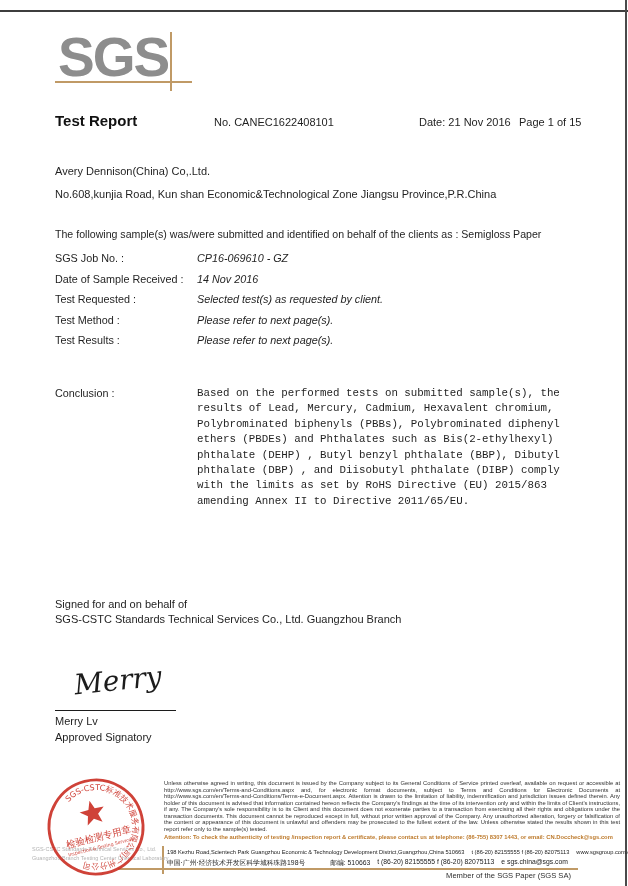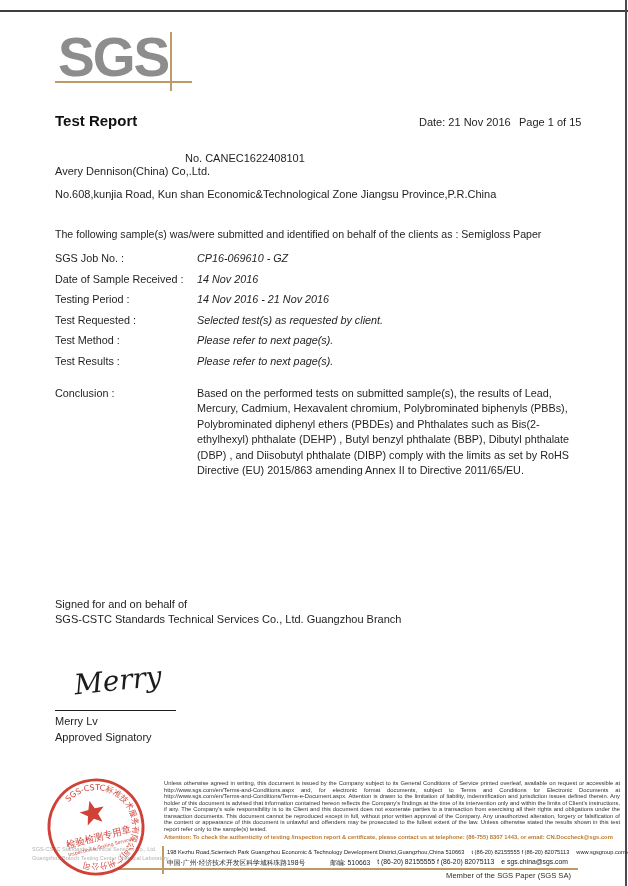--- a/index.html
+++ b/index.html
@@ -8,34 +8,34 @@
   .scan-edge-top{position:absolute;left:0;top:10px;width:628px;height:2px;background:#3e3e3e;}
   .scan-edge-right{position:absolute;right:1px;top:0;width:2px;height:886px;background:#4a4a4a;}
 
   .logo{position:absolute;left:58px;top:24px;font-size:54px;font-weight:bold;color:#8d8d8d;
         letter-spacing:-2px;transform:scale(1.02,1.04);transform-origin:left top;}
   .crop-h{position:absolute;left:55px;top:81px;width:137px;height:2px;background:#c09a66;}
   .crop-v{position:absolute;left:170px;top:32px;width:2px;height:59px;background:#c09a66;}
 
   .header-row{position:absolute;left:55px;top:112px;width:540px;font-size:11px;color:#1f1f1f;}
   .header-row .title{position:absolute;left:0;top:0;font-size:15px;font-weight:bold;color:#111;}
-  .header-row .rep-no{position:absolute;left:130px;top:4px;margin-top:36px;}
+  .header-row .rep-no{position:absolute;left:159px;top:4px;}
   .header-row .rep-date{position:absolute;left:364px;top:4px;}
   .header-row .rep-page{position:absolute;left:464px;top:4px;}
 
   .client{position:absolute;left:55px;top:160px;font-size:11px;line-height:23px;color:#1f1f1f;}
   .sample-line{position:absolute;left:55px;top:228px;width:560px;font-size:10.6px;color:#1f1f1f;}
 
   .fields{position:absolute;left:55px;top:252px;width:555px;font-size:10.8px;color:#1f1f1f;}
   .frow{display:flex;margin-bottom:7.5px;line-height:13px;}
   .frow .flabel{width:142px;flex:none;}
   .frow .fvalue{flex:1;font-style:italic;}
   .conclusion{position:absolute;left:55px;top:372px;width:555px;font-size:10.8px;color:#1f1f1f;display:flex;margin-top:14px;}
   .conclusion .flabel{width:142px;flex:none;line-height:15.4px;}
-  .conclusion .fvalue{width:385px;line-height:15.4px;}
+  .conclusion .fvalue{width:385px;line-height:15.4px;font-family:Liberation Mono, monospace;}
 
   .signed{position:absolute;left:55px;top:597px;font-size:11px;line-height:15px;color:#1f1f1f;}
   .sig-hand{position:absolute;left:74px;top:664px;font-family:"DejaVu Serif","Liberation Serif",serif;
             font-style:italic;font-size:28px;color:#1c1c1c;transform:rotate(-6deg);}
   .sig-line{position:absolute;left:55px;top:710px;width:121px;height:0;border-top:1.6px solid #1c1c1c;}
   .sig-name{position:absolute;left:55px;top:714px;font-size:11px;line-height:15.5px;color:#1f1f1f;}
 
   .legal-block{position:absolute;left:164px;top:780px;width:456px;}
   .legal{font-size:5.8px;line-height:6.55px;text-align:justify;color:#333;}
   .attention{margin-top:1.5px;font-size:5.8px;line-height:6.6px;color:#bd7a2c;font-weight:bold;}
@@ -79,24 +79,20 @@
   <div class="sample-line">The following sample(s) was/were submitted and identified on behalf of the clients as : Semigloss Paper</div>
 
   <div class="fields">
     <div class="frow">
       <span class="flabel">SGS Job No. :</span>
       <span class="fvalue">CP16-069610 - GZ</span>
     </div>
     <div class="frow">
       <span class="flabel">Date of Sample Received :</span>
       <span class="fvalue">14 Nov 2016</span>
-    </div>
-    <div class="frow">
-      <span class="flabel">Testing Period :</span>
-      <span class="fvalue">14 Nov 2016 - 21 Nov 2016</span>
     </div>
     <div class="frow">
       <span class="flabel">Test Requested :</span>
       <span class="fvalue">Selected test(s) as requested by client.</span>
     </div>
     <div class="frow">
       <span class="flabel">Test Method :</span>
       <span class="fvalue">Please refer to next page(s).</span>
     </div>
     <div class="frow">

